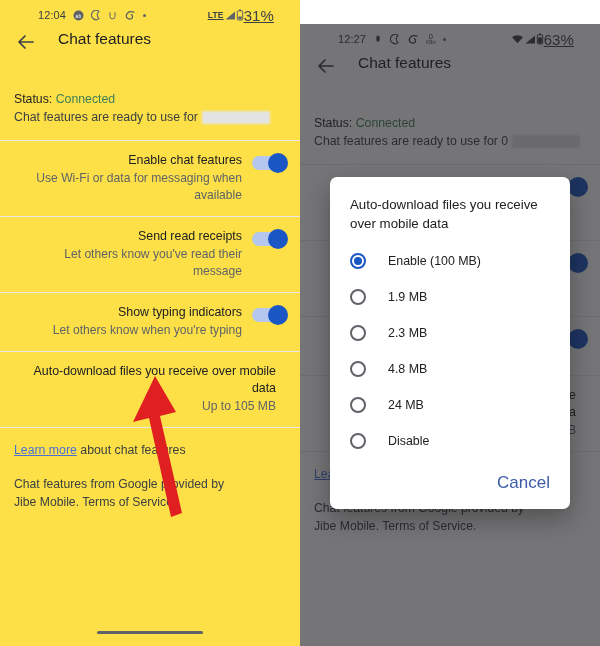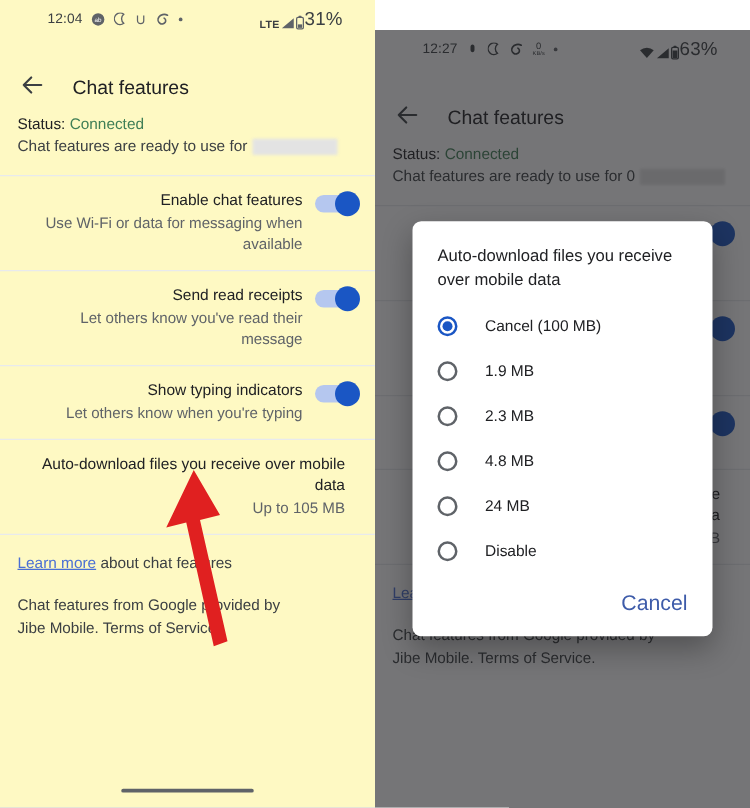--- a/index.html
+++ b/index.html
@@ -5,39 +5,39 @@
   * { box-sizing: border-box; margin: 0; padding: 0; }
   html, body {
     width: 600px; height: 646px;
     font-family: "Liberation Sans", sans-serif;
     background: #ffffff;
     overflow: hidden;
   }
   .screens { display: flex; width: 600px; height: 646px; position: relative; }
 
   
-  .panel { width: 300px; height: 646px; position: relative; background: #fef9c3; overflow: hidden; }
+  .panel { width: 300px; height: 646px; position: relative; background: #fde047; overflow: hidden; }
   .panel.right { background: #ffffff; margin-top: 24px; }
 
   
   .statusbar {
     height: 30px; display: flex; align-items: center;
     padding: 0 12px; font-size: 10.5px; color: #3c4043;
     letter-spacing: .1px;
   }
   .sb-left { display: flex; align-items: center; gap: 7px; flex: 0 0 auto; padding-left: 26px;}
-  .sb-right { display: flex; align-items: flex-end; gap: 0; margin-left: auto; padding-right: 14px;}
+  .sb-right { display: flex; align-items: center; gap: 0; margin-left: auto; padding-right: 14px; text-decoration: underline;}
   .sb-time { font-size: 11px; font-weight: 500; }
   .sb-ico { display: inline-flex; align-items: center; justify-content: center; }
   .sb-dot { width: 3px; height: 3px; border-radius: 50%; background: #5f6368; display: inline-block; }
   .sb-pct { font-size: 15px; font-weight: 500; }
   .lte-txt { font-size: 8.5px; font-weight: 600; letter-spacing: .2px; }
 
   
-  .appbar { height: 50px; display: flex; align-items: flex-end; padding: 0 0 0 14px; }
+  .appbar { height: 50px; display: flex; align-items: flex-start; padding: 0 0 0 14px; }
   .back-arrow { width: 24px; height: 24px; flex: 0 0 auto; }
   .appbar-title { font-size: 15.5px; color: #202124; margin-left: 20px; }
 
   
   .status-block { padding: 10px 14px 14px 14px; }
   .status-line { font-size: 12.3px; color: #202124; line-height: 18px; }
   .status-val { color: #3f7e56; }
   .ready-line { font-size: 12.3px; color: #3c4043; line-height: 18px; display: flex; align-items: center; gap: 0; }
   .redacted { display: inline-block; height: 13px; width: 68px; background: #e3e3e3; margin-left: 4px; border-radius: 1px; filter: blur(1.1px); }
 
@@ -320,21 +320,21 @@
     </div>
     <div class="footer-note">Chat features from Google provided by Jibe Mobile. Terms of Service.</div>
 
     <div class="scrim"></div>
 
     <div class="dialog">
       <div class="dlg-title">Auto-download files you receive over mobile data</div>
 
       <div class="opt">
         <span class="radio sel"></span>
-        <span class="opt-label">Cancel (100 MB)</span>
+        <span class="opt-label">Enable (100 MB)</span>
       </div>
       <div class="opt">
         <span class="radio"></span>
         <span class="opt-label">1.9 MB</span>
       </div>
       <div class="opt">
         <span class="radio"></span>
         <span class="opt-label">2.3 MB</span>
       </div>
       <div class="opt">

